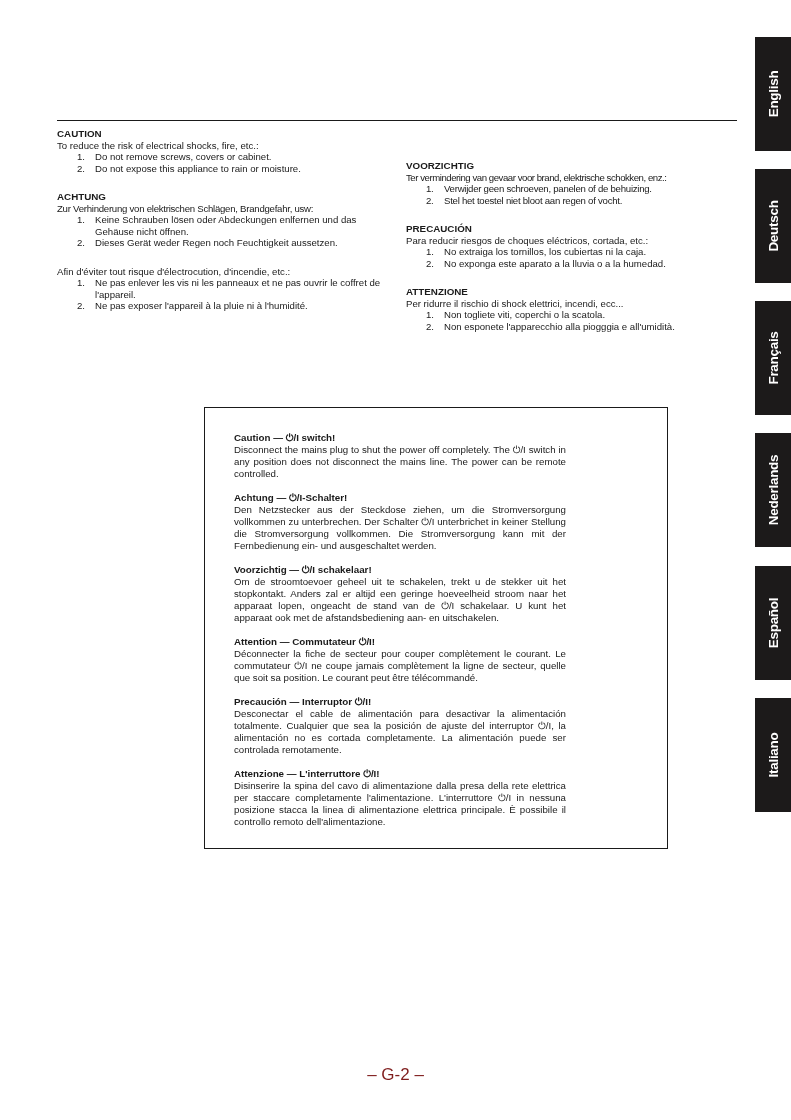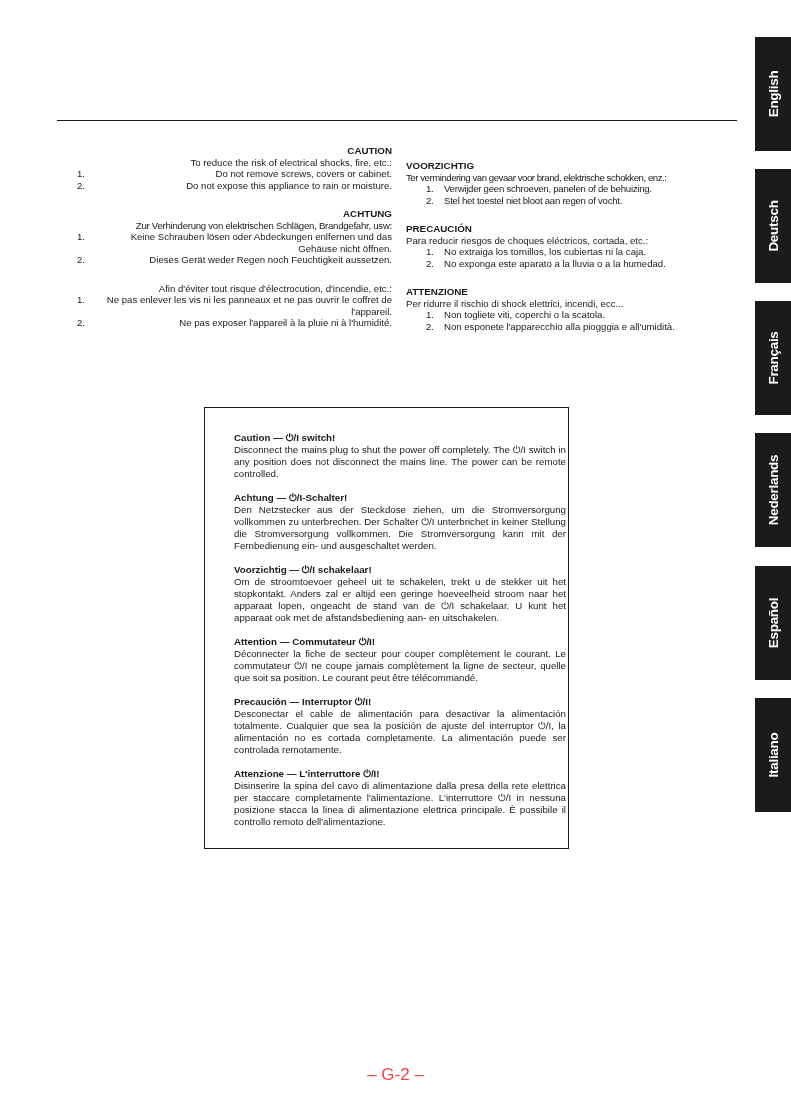--- a/index.html
+++ b/index.html
@@ -6,40 +6,40 @@
     body {
       width: 791px; height: 1120px; position: relative; overflow: hidden;
       background: #ffffff; color: #1a1a1a;
       font-family: "Liberation Sans", sans-serif;
     }
     .rule {
       position: absolute; left: 57px; top: 120px; width: 680px; height: 0;
       border-top: 1.5px solid #1a1a1a;
     }
     .col { position: absolute; font-size: 9.6px; line-height: 11.5px; }
-    .col.left { left: 57px; top: 145px; width: 335px; text-align: right; }
+    .col.left { left: 57px; top: 128px; width: 335px; }
     .col.right { left: 406px; top: 160px; width: 330px; }
     .section { margin: 0; }
     .section h3 {
       margin: 0; font-size: 9.8px; font-weight: bold; line-height: 11.5px;
     }
     .section p { margin: 0; }
     .section ol {
       margin: 0; padding: 0; list-style: none;
     }
     .section ol li {
       position: relative; padding-left: 38px;
     }
     .section ol li .num {
       position: absolute; left: 20px; top: 0;
     }
     .col.right .section p.tight, .col.right .section ol.tight li { letter-spacing: -0.25px; }
 
     .notice-box {
-      position: absolute; left: 204px; top: 407px; width: 365px; height: 442px;
+      position: absolute; left: 204px; top: 407px; width: 464px; height: 442px;
       border: 1.5px solid #1a1a1a; box-sizing: border-box;
     }
     .notice-inner {
       position: absolute; left: 29px; top: 24px; width: 332px;
       font-size: 9.7px; line-height: 12px;
     }
     .notice { margin-bottom: 12px; text-align: justify; }
     .notice h4 { margin: 0; font-size: 9.8px; font-weight: bold; line-height: 12px; }
     .notice p { margin: 0; }
 
@@ -48,21 +48,21 @@
       background: #1c1a1a;
     }
     .tab span {
       position: absolute; left: 50%; top: 50%;
       transform: translate(-50%, -50%) rotate(-90deg);
       color: #ffffff; font-weight: bold; font-size: 13.5px;
       white-space: nowrap; letter-spacing: -0.3px;
     }
     .footer {
       position: absolute; left: 0; width: 791px; top: 1065px; text-align: center;
-      font-size: 17px; color: #ef4444;
+      font-size: 17px; color: #7f1d1d;
     }
   </style>
 </head>
 <body>
 
 <div class="rule"></div>
 
 <div class="col left">
   <div class="section" style="margin-bottom:17px;">
     <h3>CAUTION</h3>

